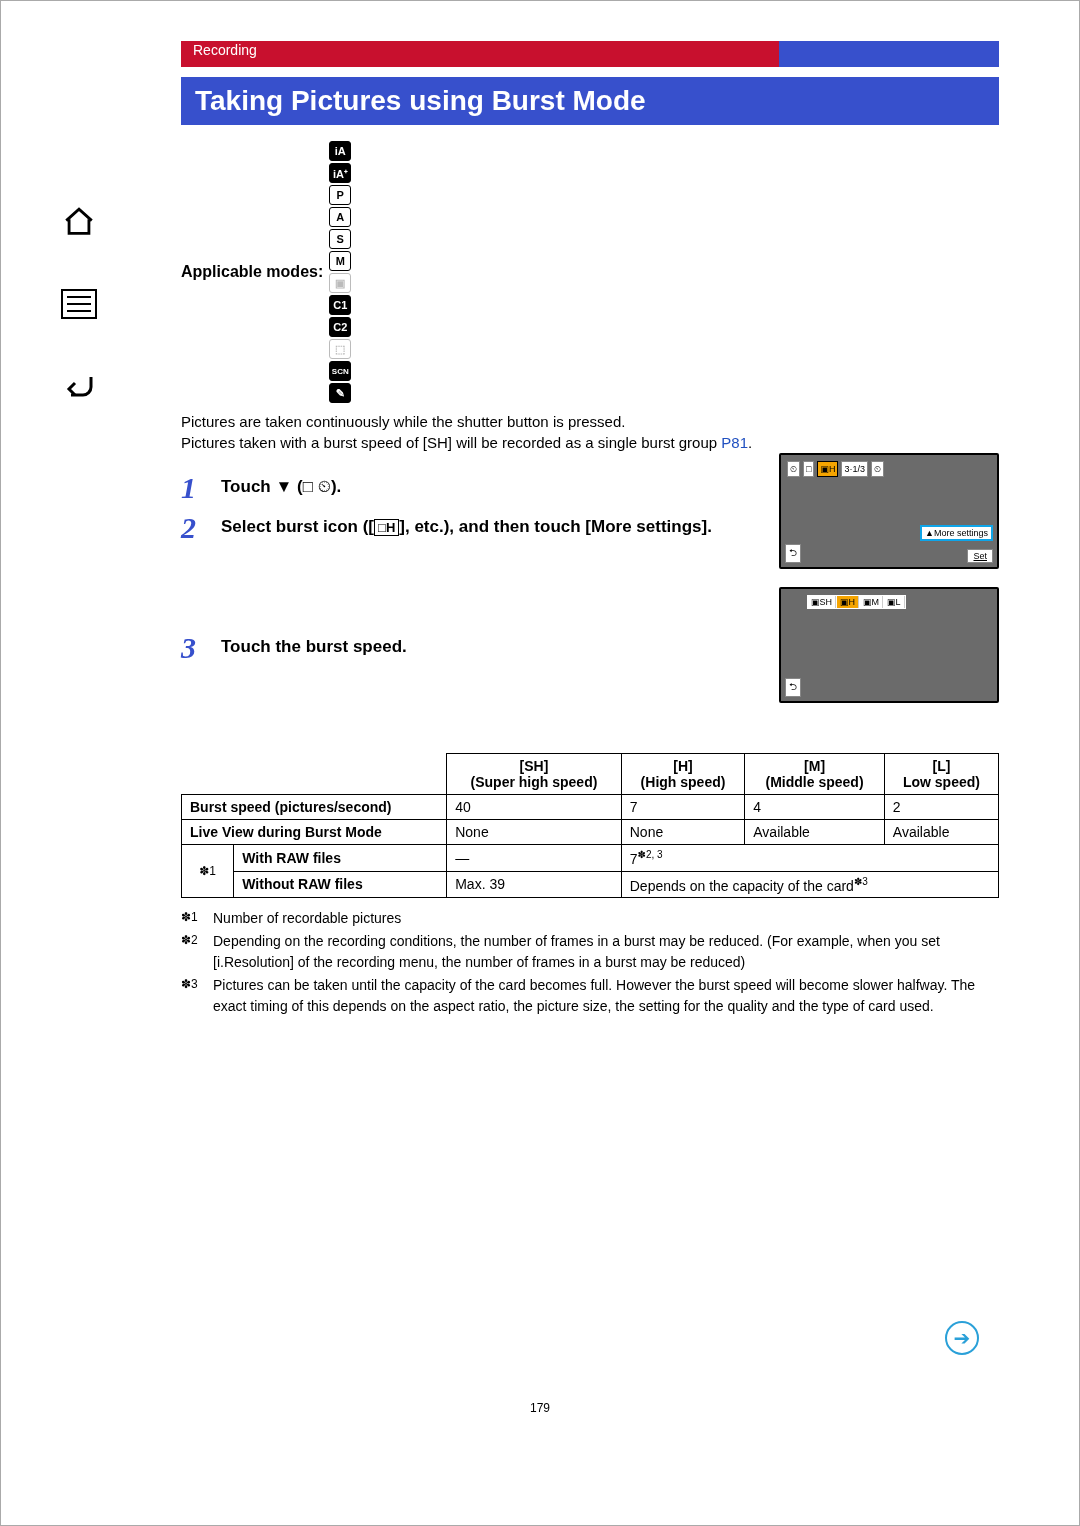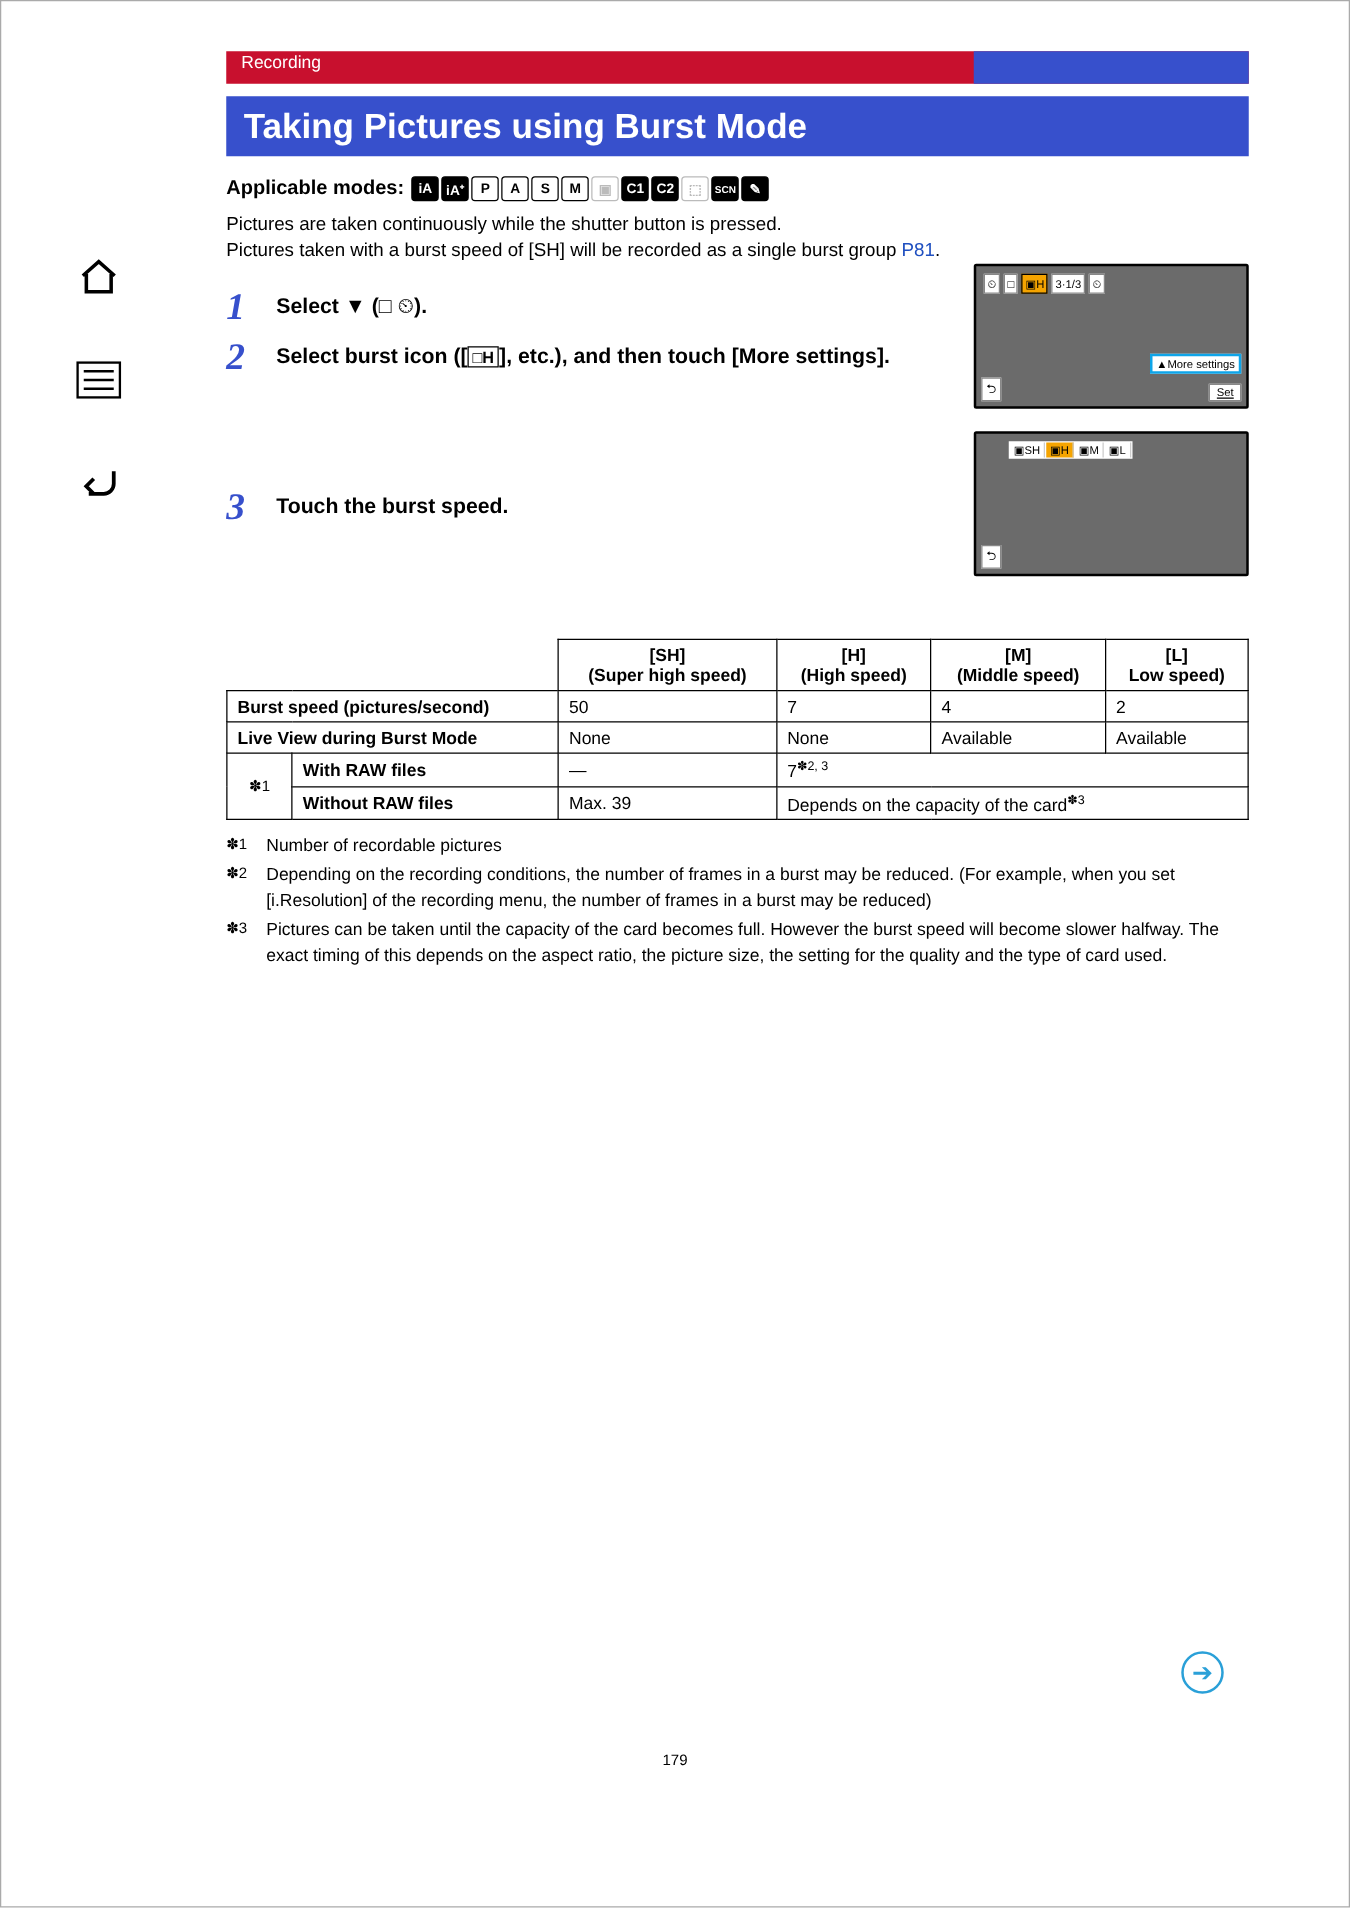--- a/index.html
+++ b/index.html
@@ -80,20 +80,21 @@
     font-size: 16px;
     margin: 16px 0 8px 0;
     display:flex;
     align-items:center;
     gap:6px;
   }
   .mode-icons{
     display:flex;
     gap:2px;
     align-items:flex-start;
+    flex-direction:column;
   }
   .mode-box{
     width:22px;height:20px;
     border:1.5px solid #000;
     border-radius:3px;
     font-size:11px;
     font-weight:bold;
     display:flex;align-items:center;justify-content:center;
     background:#fff;
   }
@@ -297,21 +298,21 @@
     <div class="intro-line">
       <span>Pictures taken with a burst speed of [SH] will be recorded as a single burst group </span><span class="link-blue">P81</span><span>.</span>
     </div>
 
     <div class="steps-row">
       <div class="steps-left">
         <div class="steps">
           <div class="step">
             <div class="step-num">1</div>
             <div class="step-text">
-              <span>Select ▼ (</span><span style="font-weight:normal">□ ⏲</span><span>).</span>
+              <span>Touch ▼ (</span><span style="font-weight:normal">□ ⏲</span><span>).</span>
             </div>
           </div>
           <div class="step">
             <div class="step-num">2</div>
             <div class="step-text">
               <span>Select burst icon ([</span><span style="border:1px solid #000;padding:0 3px;font-size:13px">□H</span><span>], etc.), and then touch [More settings].</span>
             </div>
           </div>
           <div class="step" style="margin-top:90px">
             <div class="step-num">3</div>
@@ -355,21 +356,21 @@
 (Super high speed)</th>
         <th class="hdr" style="white-space:pre-line">[H]
 (High speed)</th>
         <th class="hdr" style="white-space:pre-line">[M]
 (Middle speed)</th>
         <th class="hdr" style="white-space:pre-line">[L]
 Low speed)</th>
       </tr>
       <tr>
         <td colspan="2" class="rowhdr">Burst speed (pictures/second)</td>
-        <td>50</td>
+        <td>40</td>
         <td>7</td>
         <td>4</td>
         <td>2</td>
       </tr>
       <tr>
         <td colspan="2" class="rowhdr">Live View during Burst Mode</td>
         <td>None</td>
         <td>None</td>
         <td>Available</td>
         <td>Available</td>

